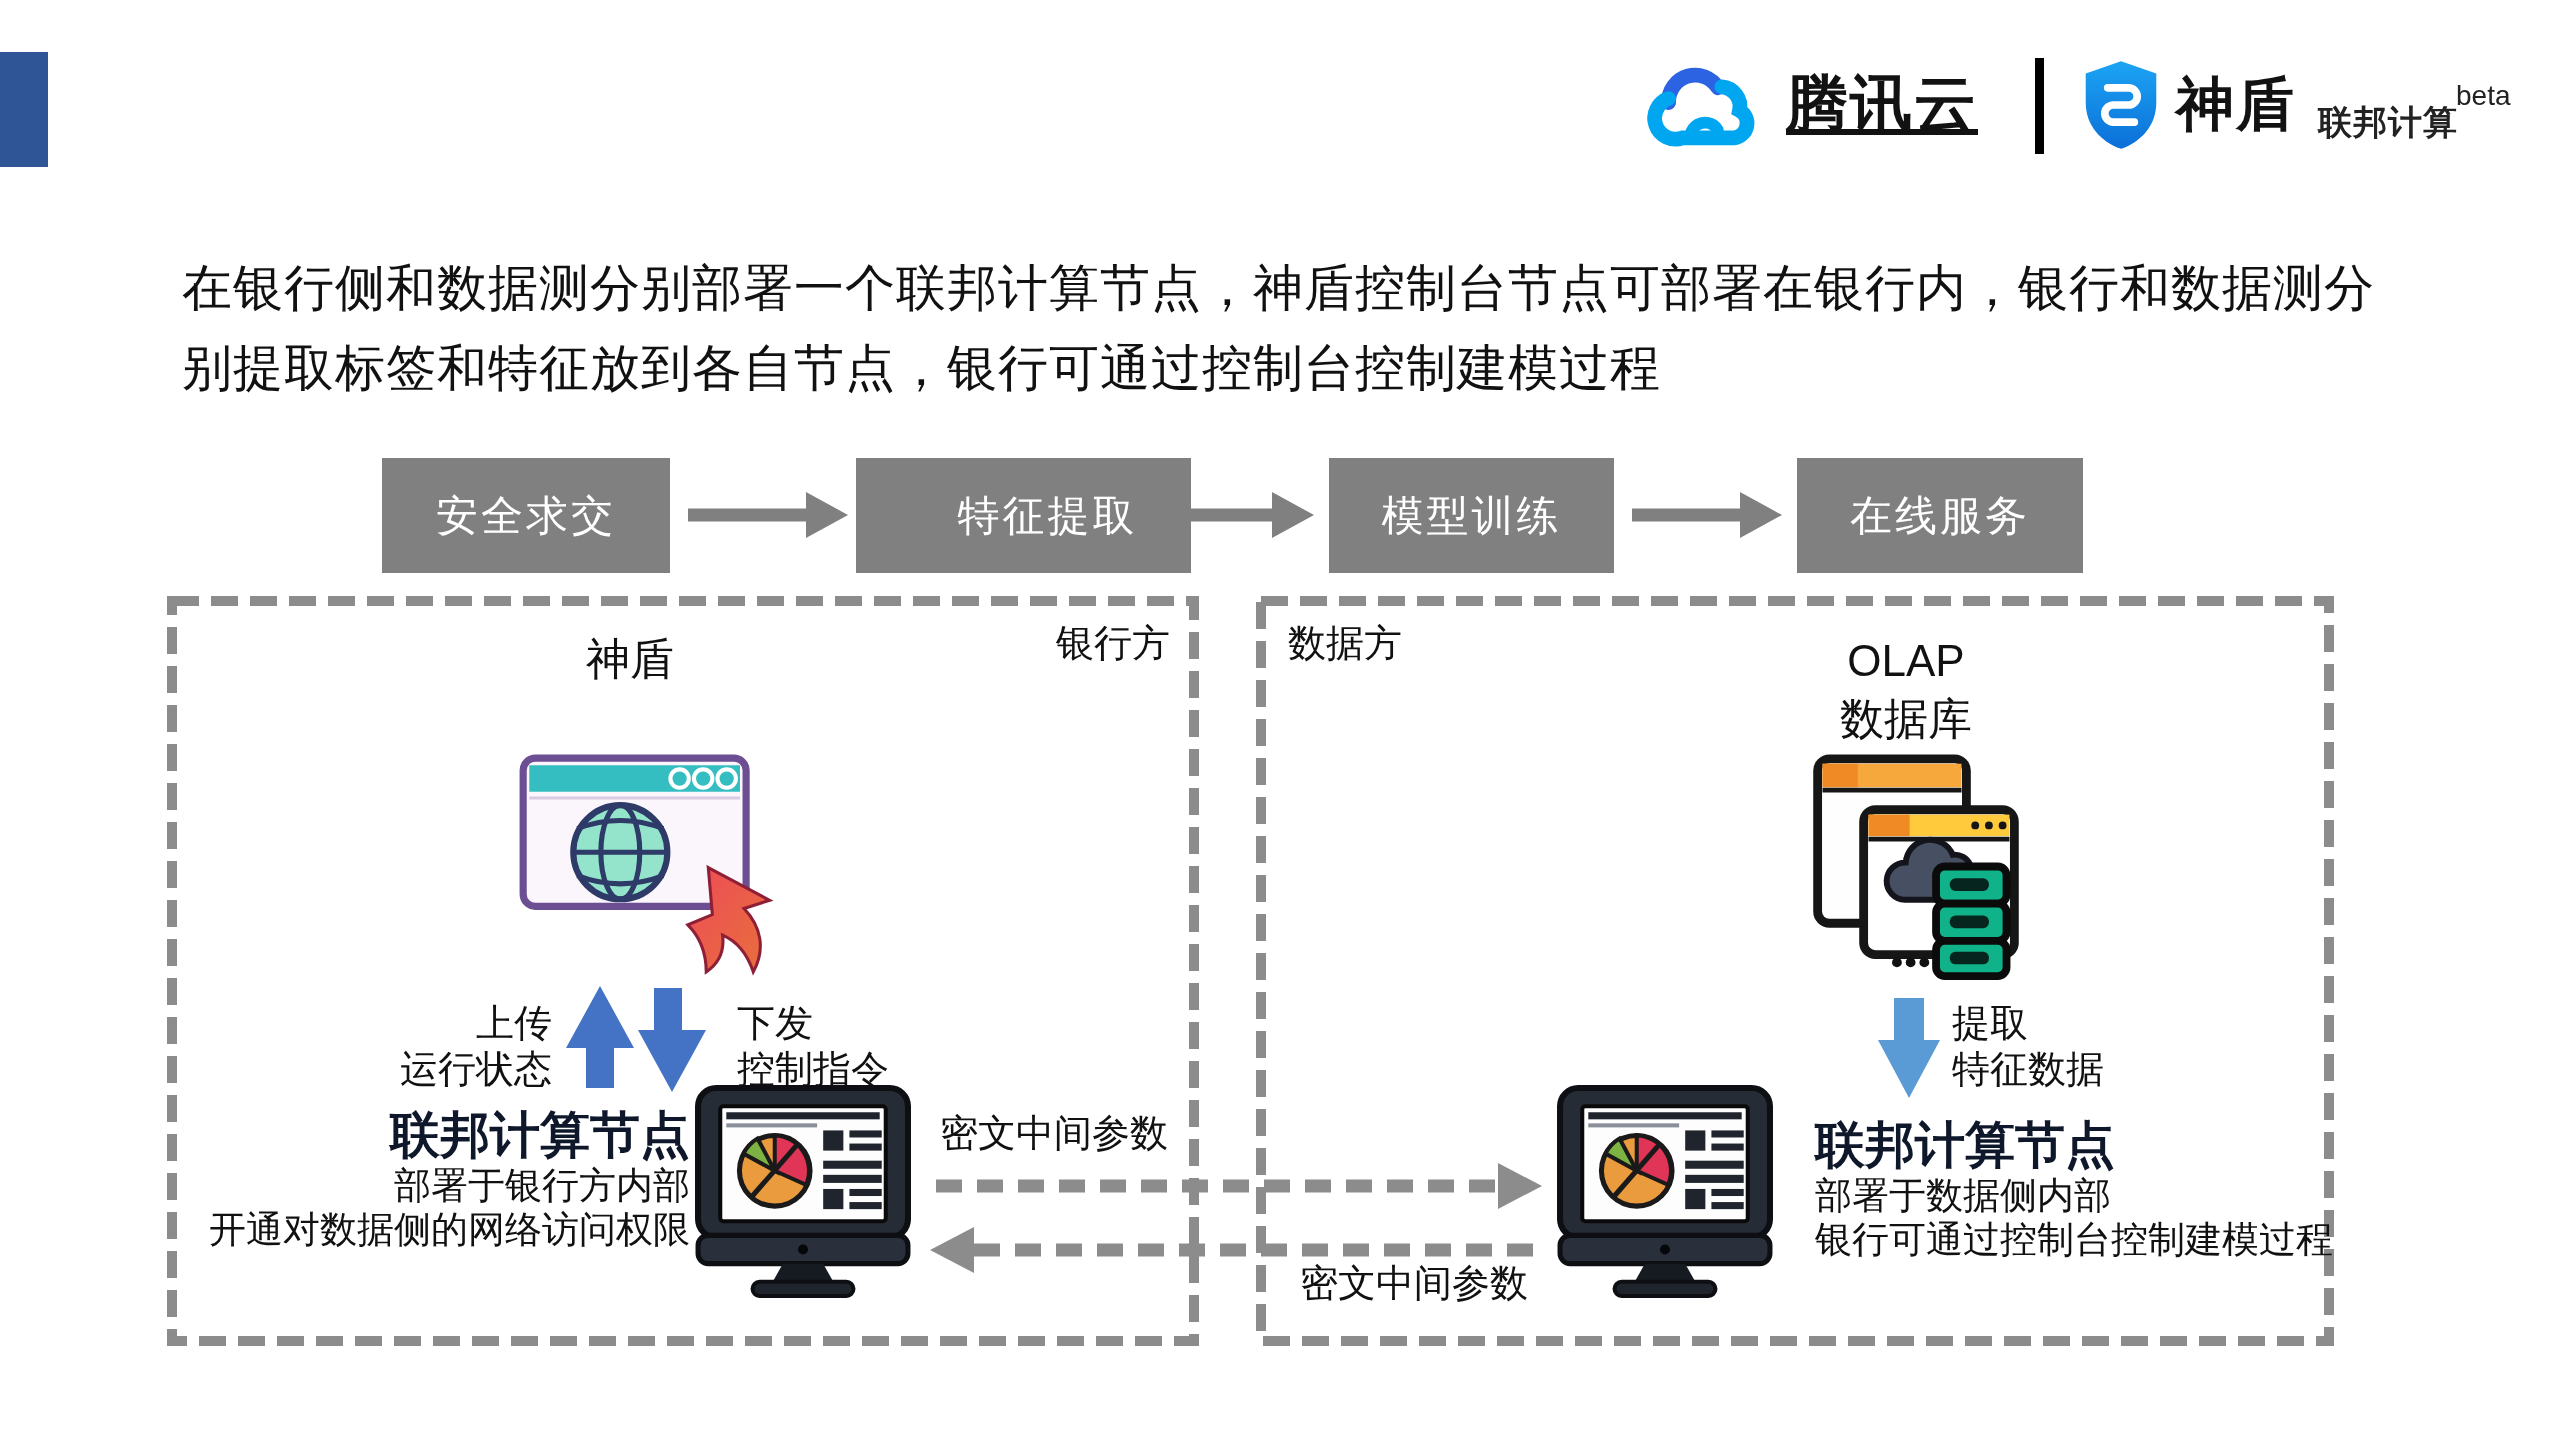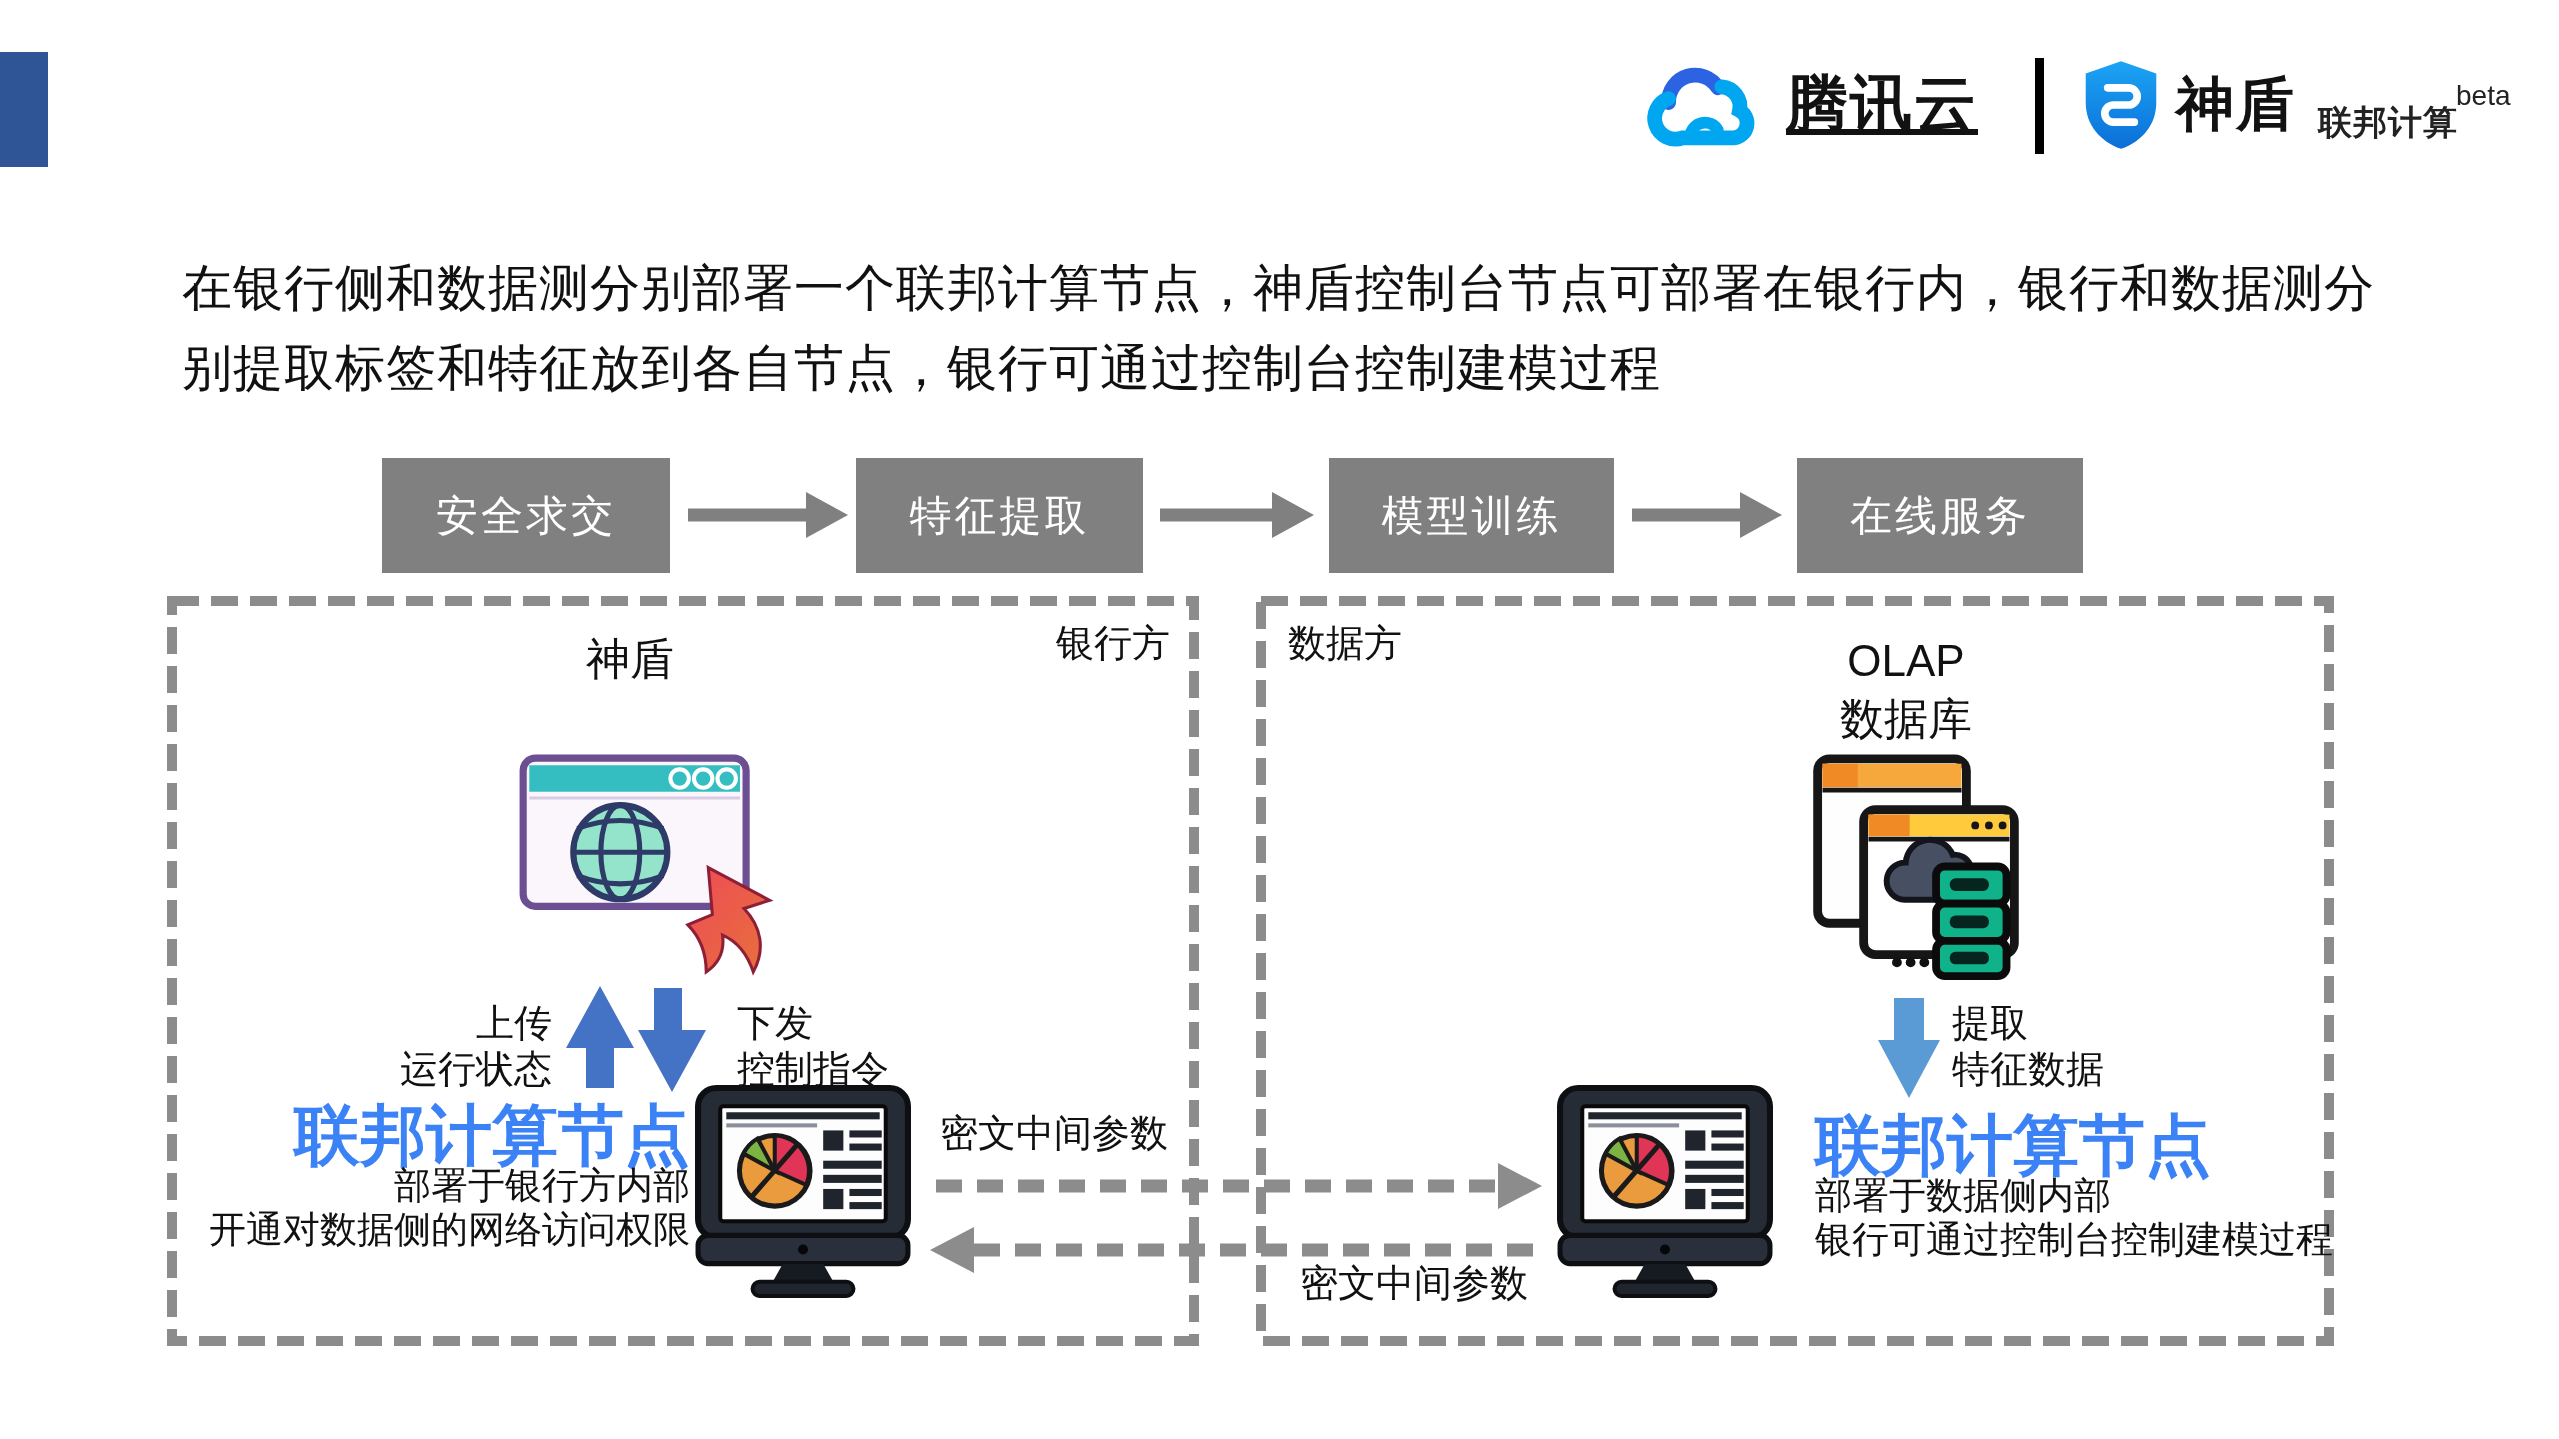--- a/index.html
+++ b/index.html
@@ -16,38 +16,38 @@
   #logo-divider{left:2035px;top:58px;width:9px;height:96px;background:#000;}
   #shield-name{left:2176px;top:56px;height:96px;line-height:96px;font-size:58px;font-weight:600;color:#121212;letter-spacing:2px;}
   #shield-sub{left:2318px;top:100px;font-size:34px;font-weight:600;color:#222;letter-spacing:1px;}
   #beta-tag{left:2456px;top:80px;font-size:28px;font-weight:500;color:#222;}
   
   #intro{left:182px;top:248px;width:2280px;font-size:50px;line-height:80px;color:#111;letter-spacing:1px;}
   
   .step-box{top:458px;height:115px;background:var(--box_gray,#808080);color:#fff;
     display:flex;align-items:center;justify-content:center;font-size:42px;letter-spacing:3px;}
   #step-1{left:382px;width:288px;}
-  #step-2{left:856px;width:287px;}
+  #step-2{left:856px;width:287px;padding-left:48px;}
   #step-3{left:1329px;width:285px;}
   #step-4{left:1797px;width:286px;}
   
   .corner-label{font-size:38px;color:#111;}
   #bank-corner{left:1020px;top:618px;width:150px;text-align:right;}
   #data-corner{left:1288px;top:618px;width:200px;text-align:left;}
   
   .zone-heading{text-align:center;font-size:44px;line-height:58px;color:#111;}
   #console-title{left:430px;top:630px;width:400px;}
   #olap-title{left:1706px;top:632px;width:400px;}
   
   .arrow-label{font-size:38px;line-height:46px;color:#111;}
   #upload-label{left:380px;top:1000px;width:172px;text-align:right;}
   #download-label{left:712px;top:1000px;width:260px;text-align:left;margin-left:25px;}
   #extract-label{left:1952px;top:1000px;width:260px;text-align:left;}
   
-  .node-block .node-title{font-size:66px;font-weight:700;line-height:58px;color:#3b82f6;}
+  .node-block .node-title{font-size:50px;font-weight:700;line-height:58px;color:#0f172a;}
   .node-block .node-desc{font-size:37px;line-height:44px;color:#111;}
   #bank-node-block{left:140px;top:1106px;width:550px;text-align:right;}
   #data-node-block{left:1815px;top:1116px;width:580px;text-align:left;}
   
   .cipher-label{font-size:38px;color:#111;}
   #cipher-top{left:940px;top:1108px;}
   #cipher-bottom{left:1300px;top:1258px;}
   
   .stroke-dash{stroke:var(--dashed_gray,#8C8C8C);fill:none;}
   .fill-dash{fill:var(--dashed_gray,#8C8C8C);}

